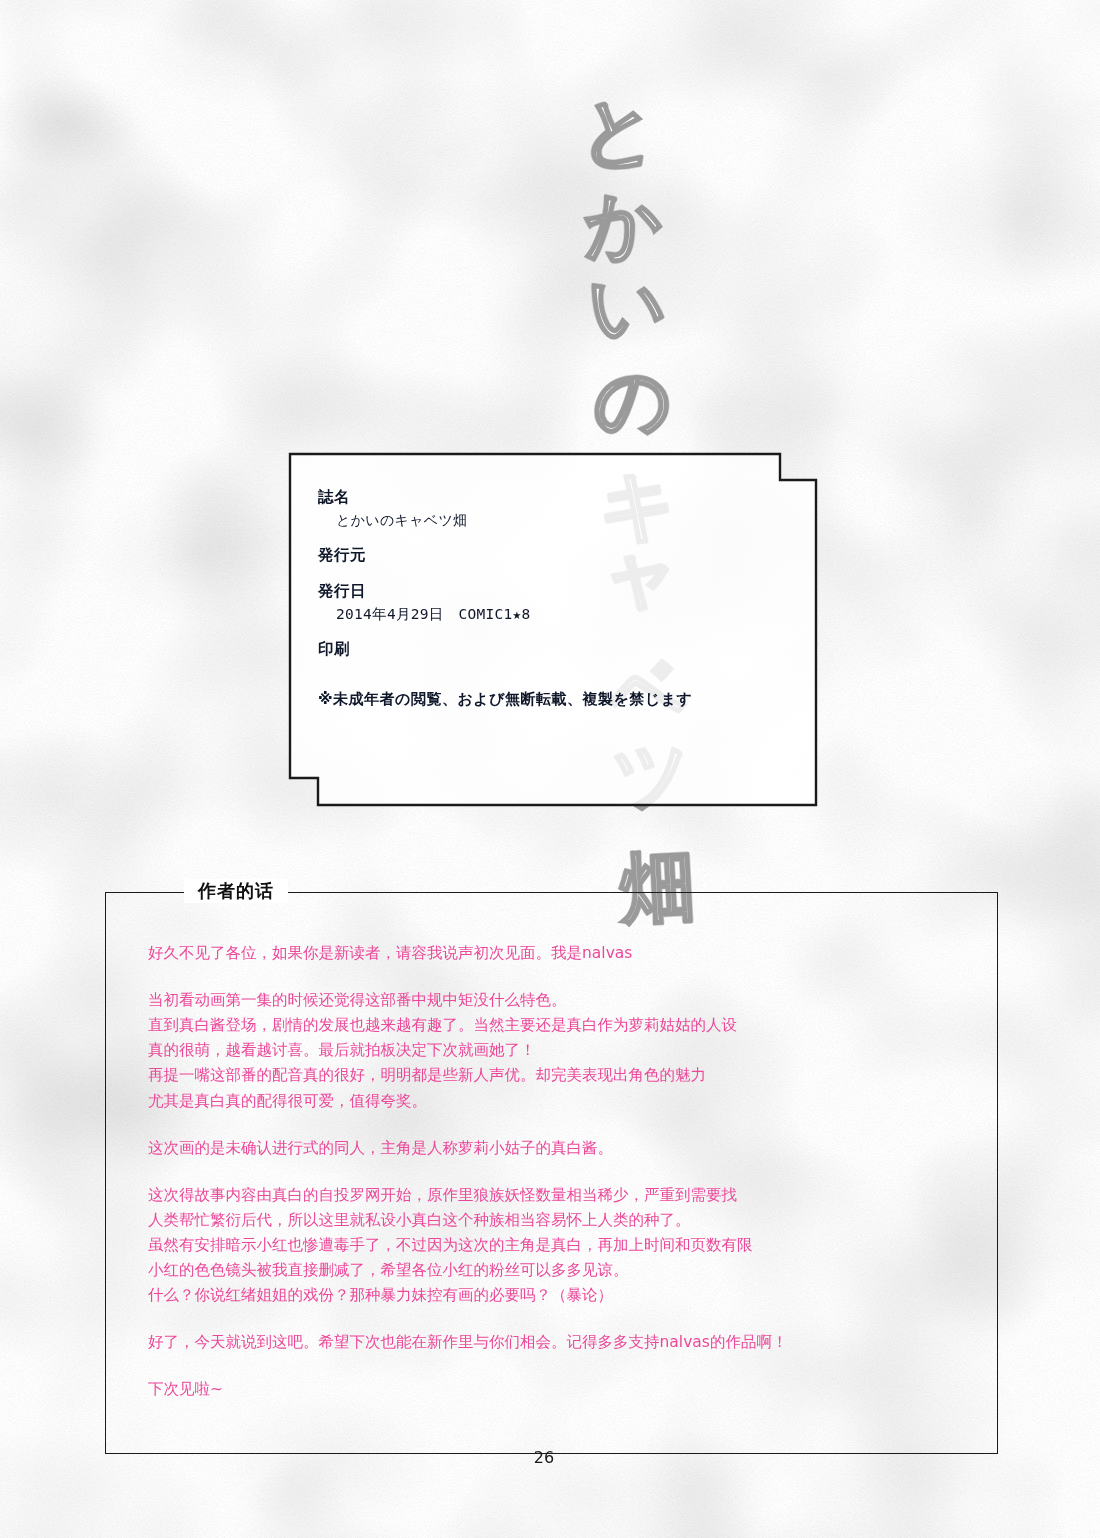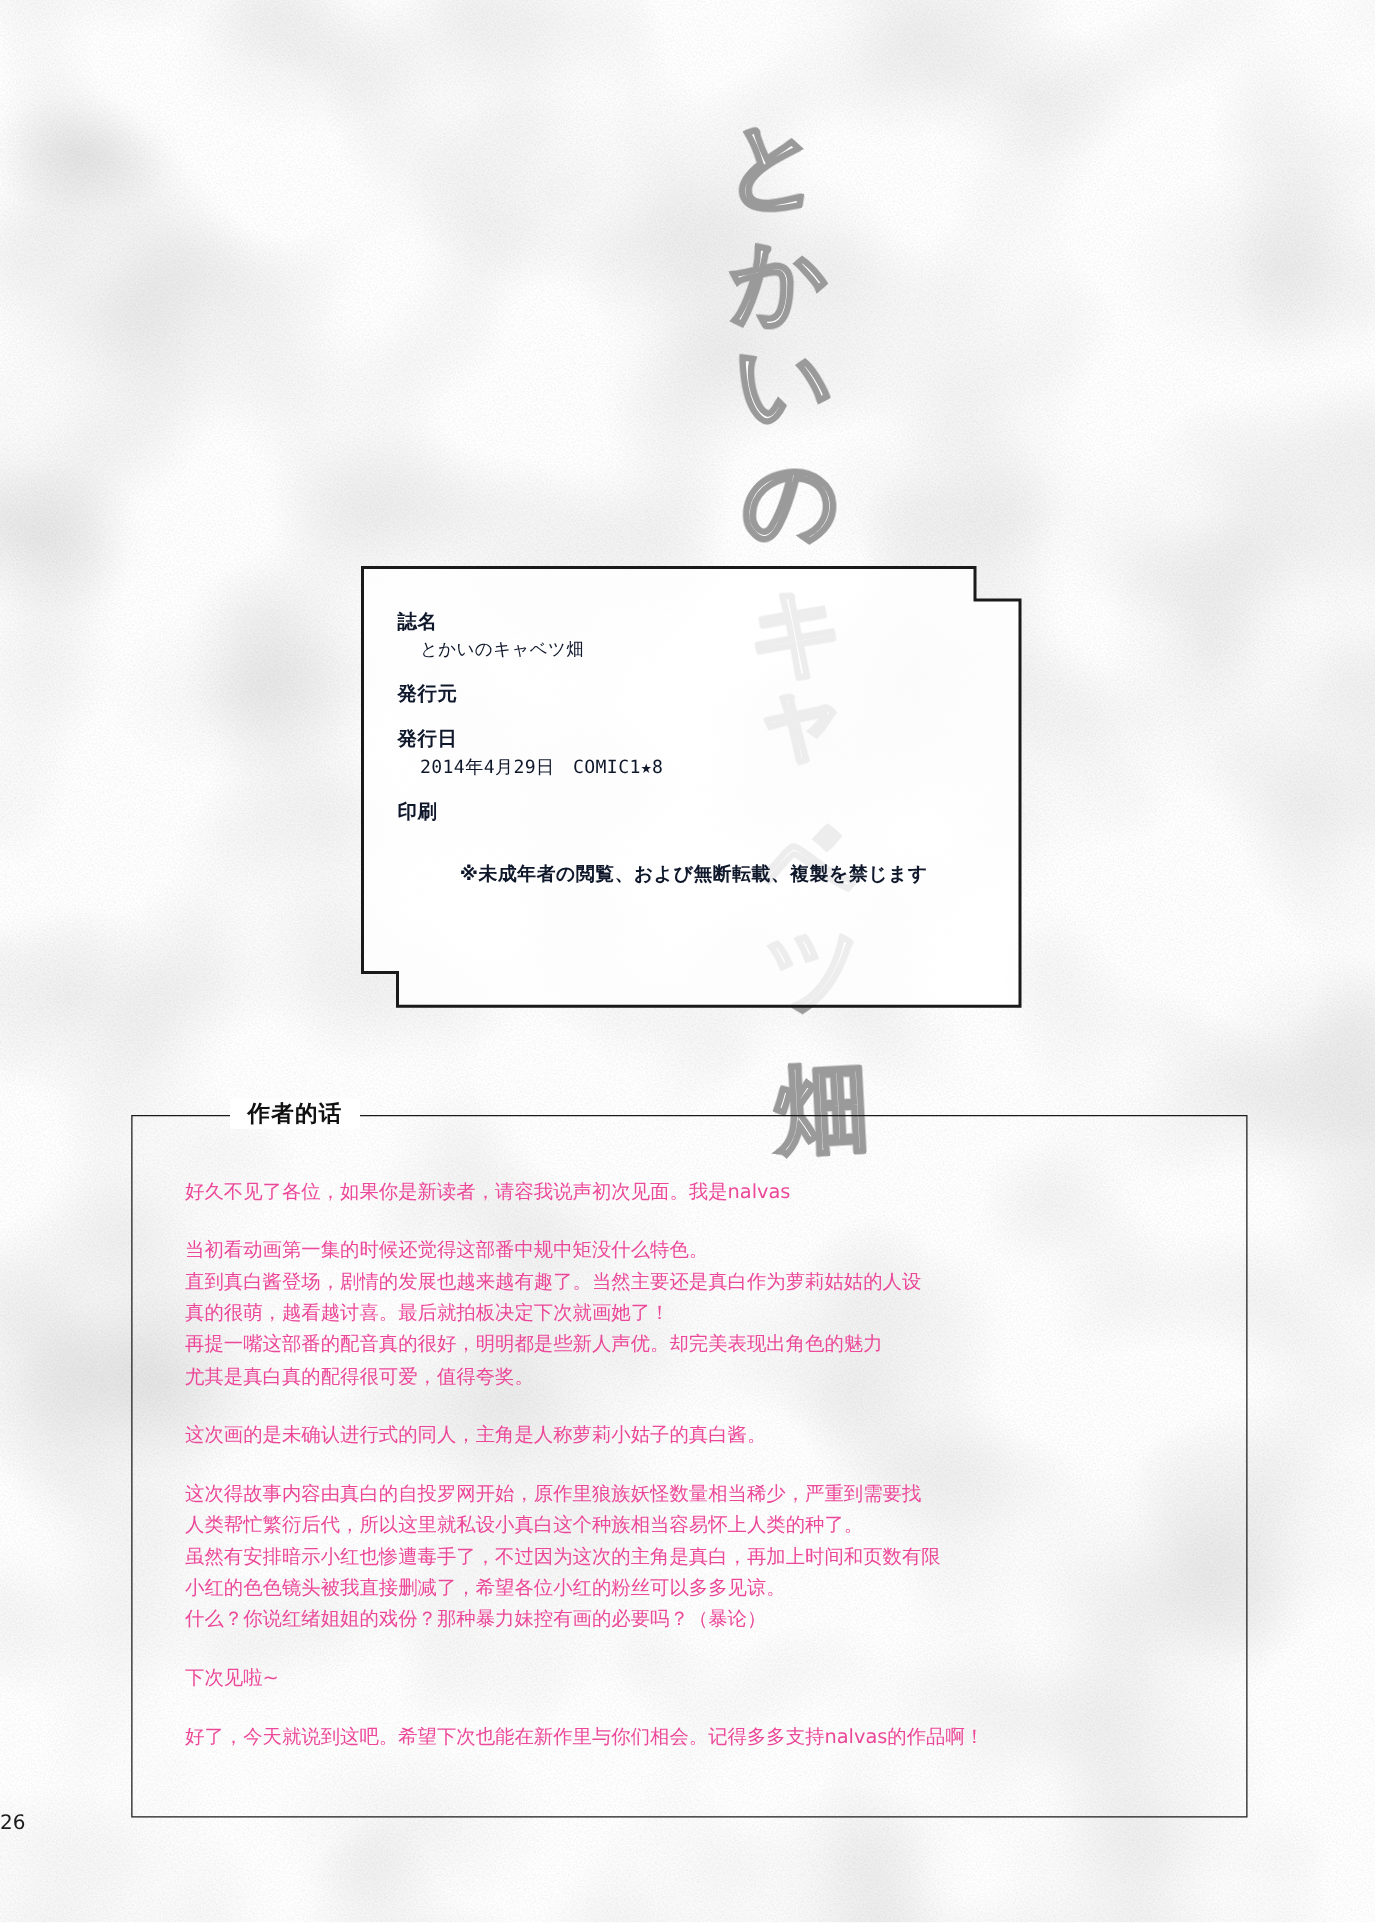--- a/index.html
+++ b/index.html
@@ -109,21 +109,20 @@
   .co-value.jp {
     font-family: "DejaVu Sans", sans-serif;
     font-size: 14px;
   }
   .co-notice {
     font-family: "DejaVu Sans", sans-serif;
     font-weight: bold;
     font-size: 15px;
     letter-spacing: 0.5px;
     margin-top: 30px;
-    text-align: center;
   }
 
   
   .afterword {
     position: absolute;
     left: 105px;
     top: 872px;
     width: 893px;
     height: 562px;
     border: 1.6px solid #1a1a1a;
@@ -154,20 +153,21 @@
     margin: 0 0 22px 0;
     white-space: pre-line;
   }
   .para:last-child { margin-bottom: 0; }
 
   .page-number {
     position: absolute;
     left: 0;
     right: 12px;
     top: 1448px;
+    text-align: center;
     font-family: "DejaVu Sans", sans-serif;
     font-size: 16px;
     color: #1a1a1a;
   }
 </style>
 </head>
 <body>
 
 <div class="bg-texture"></div>
 <svg class="bg-noise" width="1100" height="1538" viewBox="0 0 1100 1538" preserveAspectRatio="none">
@@ -214,18 +214,18 @@
 直到真白酱登场，剧情的发展也越来越有趣了。当然主要还是真白作为萝莉姑姑的人设
 真的很萌，越看越讨喜。最后就拍板决定下次就画她了！
 再提一嘴这部番的配音真的很好，明明都是些新人声优。却完美表现出角色的魅力
 尤其是真白真的配得很可爱，值得夸奖。</p>
     <p class="para">这次画的是未确认进行式的同人，主角是人称萝莉小姑子的真白酱。</p>
     <p class="para">这次得故事内容由真白的自投罗网开始，原作里狼族妖怪数量相当稀少，严重到需要找
 人类帮忙繁衍后代，所以这里就私设小真白这个种族相当容易怀上人类的种了。
 虽然有安排暗示小红也惨遭毒手了，不过因为这次的主角是真白，再加上时间和页数有限
 小红的色色镜头被我直接删减了，希望各位小红的粉丝可以多多见谅。
 什么？你说红绪姐姐的戏份？那种暴力妹控有画的必要吗？（暴论）</p>
+    <p class="para">好了，今天就说到这吧。希望下次也能在新作里与你们相会。记得多多支持nalvas的作品啊！</p>
     <p class="para">下次见啦~</p>
-    <p class="para">好了，今天就说到这吧。希望下次也能在新作里与你们相会。记得多多支持nalvas的作品啊！</p>
   </div>
 </div>
 
 <div class="page-number">26</div>
 
 </body></html>

